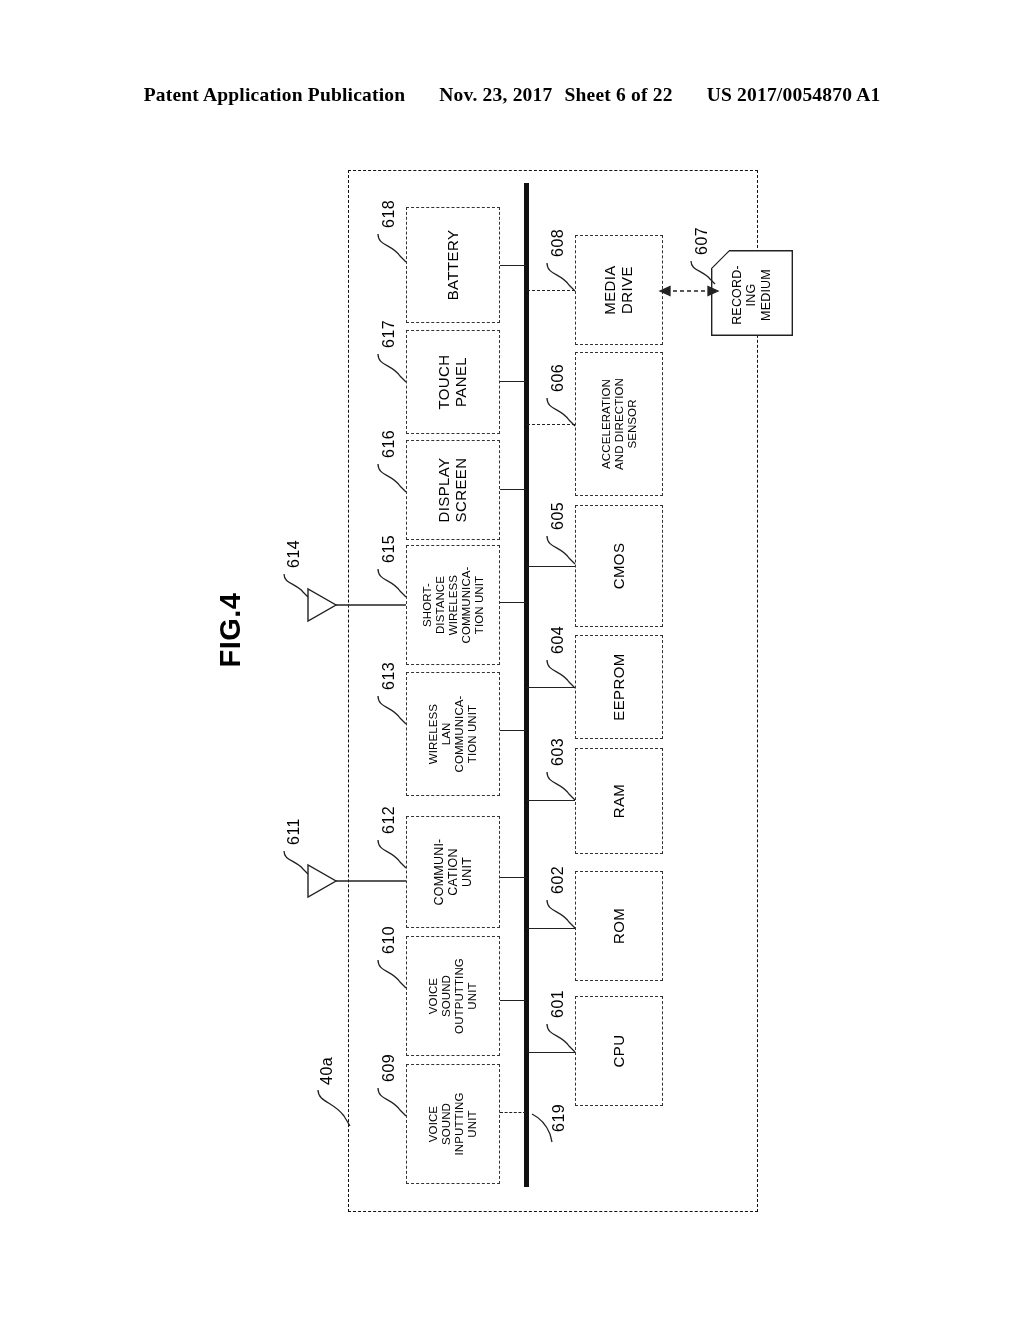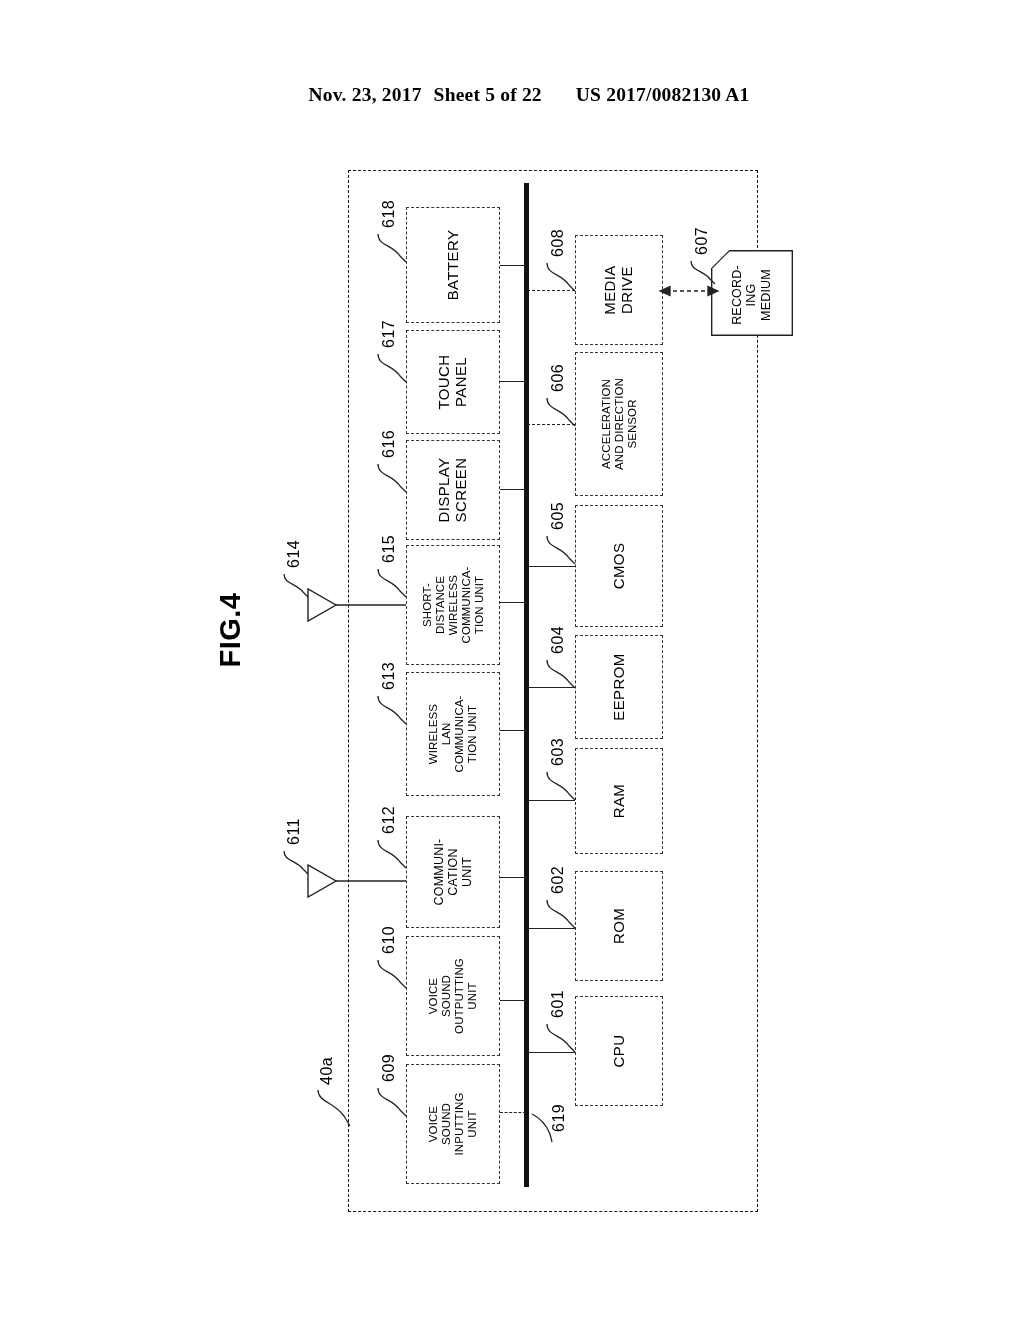--- a/index.html
+++ b/index.html
@@ -175,26 +175,27 @@
 
   
   #media-link { position: absolute; overflow: visible; }
   #media-link path { stroke: #222; stroke-width: 1.3px; fill: #222; }
   #media-link line { stroke: #222; stroke-width: 1.3px; stroke-dasharray: 4 3; }
 </style>
 </head>
 <body>
 
 <div id="pub-header">
+  <span class="h-seg">Patent Application Publication</span>
   <span class="gap-lg"></span>
   <span class="h-seg">Nov. 23, 2017</span>
   <span class="gap-md"></span>
-  <span class="h-seg">Sheet 5 of 22</span>
+  <span class="h-seg">Sheet 6 of 22</span>
   <span class="gap-lg"></span>
-  <span class="h-seg">US 2017/0082130 A1</span>
+  <span class="h-seg">US 2017/0054870 A1</span>
 </div>
 
 <div id="figure-stage">
 
   <div id="fig-title">FIG.4</div>
 
   <div id="device-boundary"></div>
 
   <div id="bus-line"></div>
 

